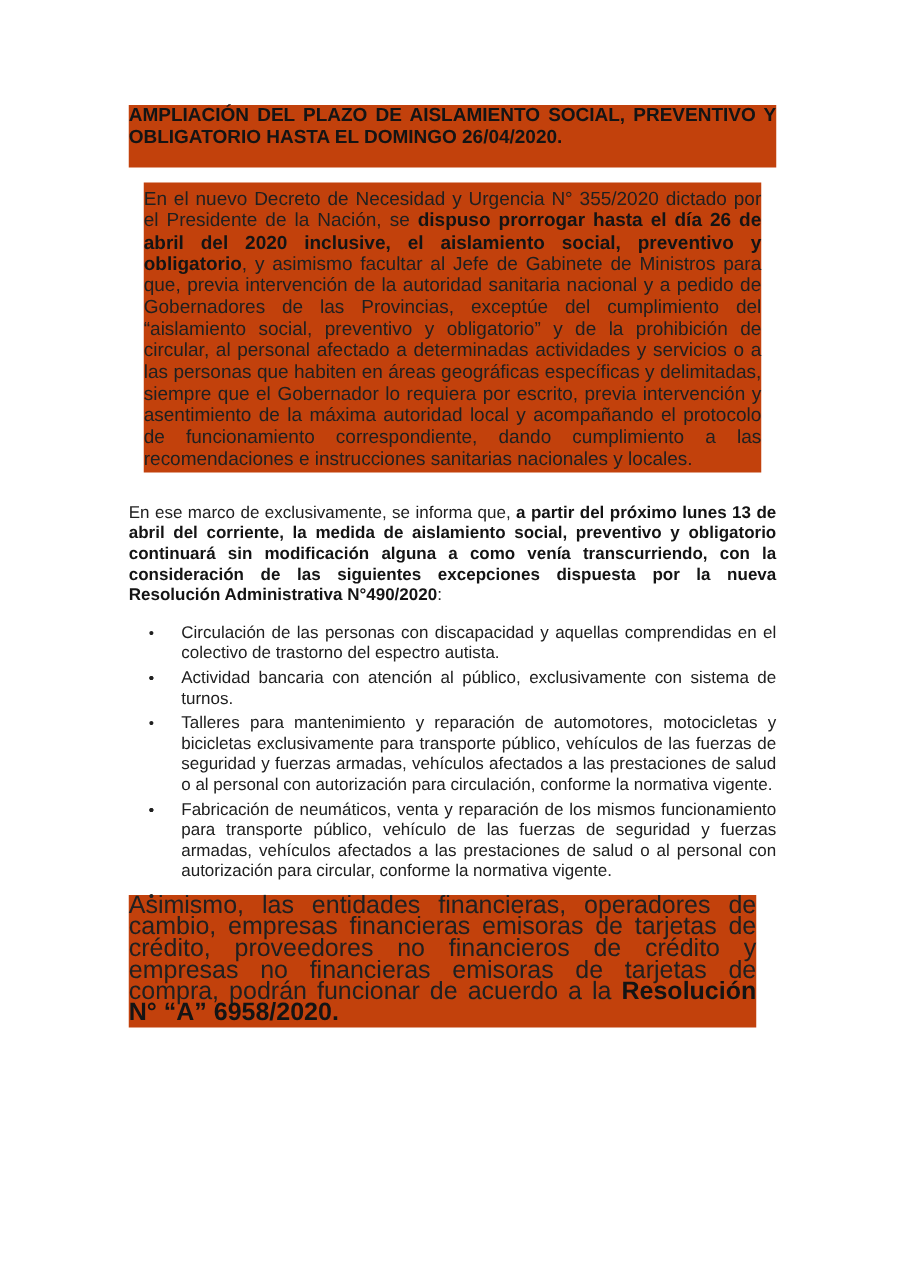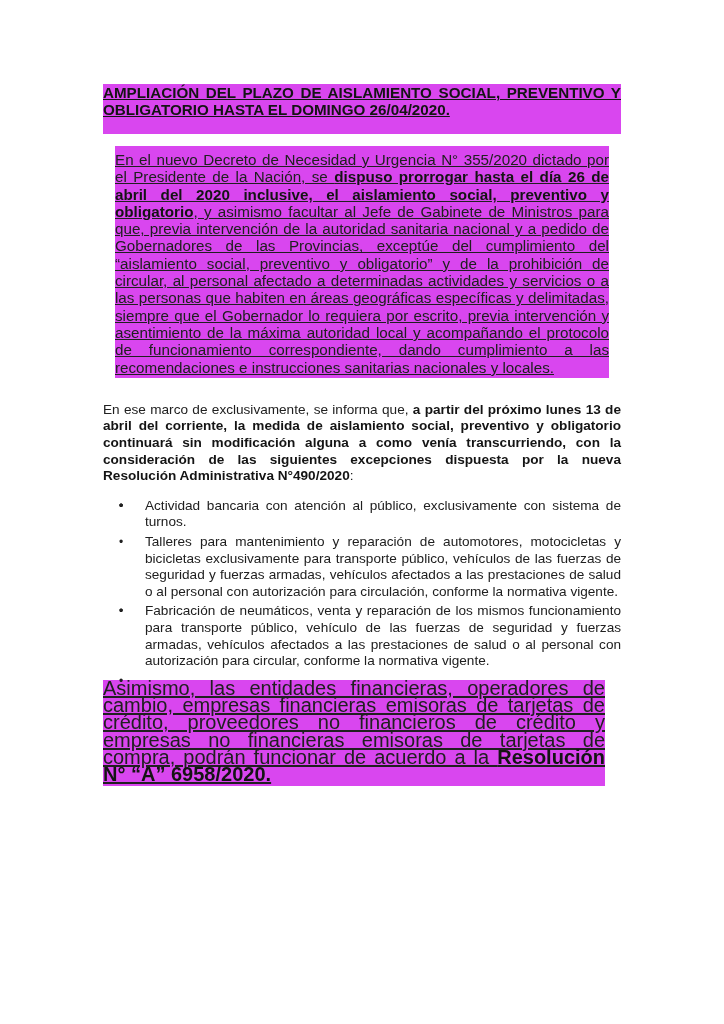--- a/index.html
+++ b/index.html
@@ -15,22 +15,21 @@
       font-family: "Liberation Sans", sans-serif;
       color: #1a1a1a;
     }
     .page {
       position: absolute;
       left: 103px;
       top: 84px;
       width: 518px;
     }
     .shade {
-      background: #d946ef;
-      text-decoration: underline;
+      background: #c2410c;
     }
     .title {
       font-weight: bold;
       font-size: 15.2px;
       line-height: 17px;
       text-align: justify;
       text-align-last: left;
       margin: 0;
       padding: 0 0 16px 0;
       color: #141414;
@@ -86,21 +85,21 @@
 
 <div class="page">
 
   <h1 class="title shade">AMPLIACIÓN DEL PLAZO DE AISLAMIENTO SOCIAL, PREVENTIVO Y OBLIGATORIO HASTA EL DOMINGO 26/04/2020.</h1>
 
   <p class="p1 shade"><span>En el nuevo Decreto de Necesidad y Urgencia N° 355/2020 dictado por el Presidente de la Nación, se </span><b>dispuso prorrogar hasta el día 26 de abril del 2020 inclusive, el aislamiento social, preventivo y obligatorio</b><span>, y asimismo facultar al Jefe de Gabinete de Ministros para que, previa intervención de la autoridad sanitaria nacional y a pedido de Gobernadores de las Provincias, exceptúe del cumplimiento del “aislamiento social, preventivo y obligatorio” y de la prohibición de circular, al personal afectado a determinadas actividades y servicios o a las personas que habiten en áreas geográficas específicas y delimitadas, siempre que el Gobernador lo requiera por escrito, previa intervención y asentimiento de la máxima autoridad local y acompañando el protocolo de funcionamiento correspondiente, dando cumplimiento a las recomendaciones e instrucciones sanitarias nacionales y locales.</span></p>
 
   <p class="p2"><span>En ese marco de exclusivamente, se informa que, </span><b>a partir del próximo lunes 13 de abril del corriente, la medida de aislamiento social, preventivo y obligatorio continuará sin modificación alguna a como venía transcurriendo, con la consideración de las siguientes excepciones dispuesta por la nueva Resolución Administrativa N°490/2020</b><span>:</span></p>
 
   <ul class="exceptions">
-    <li><span class="bullet">•</span></li>
+    <li><span class="bullet">•</span><span>Circulación de las personas con discapacidad y aquellas comprendidas en el colectivo de trastorno del espectro autista.</span></li>
     <li><span class="bullet">•</span></li>
     <li><span class="bullet">•</span><span>Actividad bancaria con atención al público, exclusivamente con sistema de turnos.</span></li>
     <li><span class="bullet">•</span><span>Talleres para mantenimiento y reparación de automotores, motocicletas y bicicletas exclusivamente para transporte público, vehículos de las fuerzas de seguridad y fuerzas armadas, vehículos afectados a las prestaciones de salud o al personal con autorización para circulación, conforme la normativa vigente.</span></li>
     <li><span class="bullet">•</span></li>
     <li><span class="bullet">•</span><span>Fabricación de neumáticos, venta y reparación de los mismos funcionamiento para transporte público, vehículo de las fuerzas de seguridad y fuerzas armadas, vehículos afectados a las prestaciones de salud o al personal con autorización para circular, conforme la normativa vigente.</span></li>
     <li><span class="bullet">•</span></li>
   </ul>
 
   <p class="p3 shade"><span>Asimismo, las entidades financieras, operadores de cambio, empresas financieras emisoras de tarjetas de crédito, proveedores no financieros de crédito y empresas no financieras emisoras de tarjetas de compra, podrán funcionar de acuerdo a la </span><b>Resolución N° “A” 6958/2020.</b></p>
 

